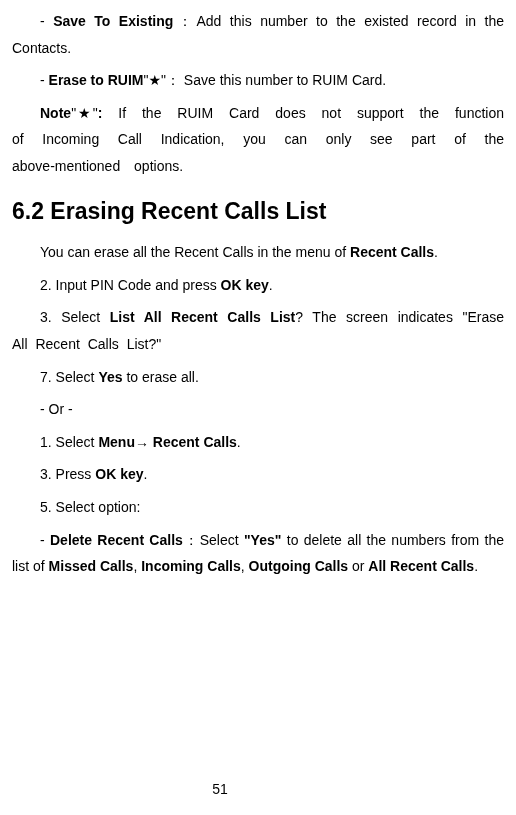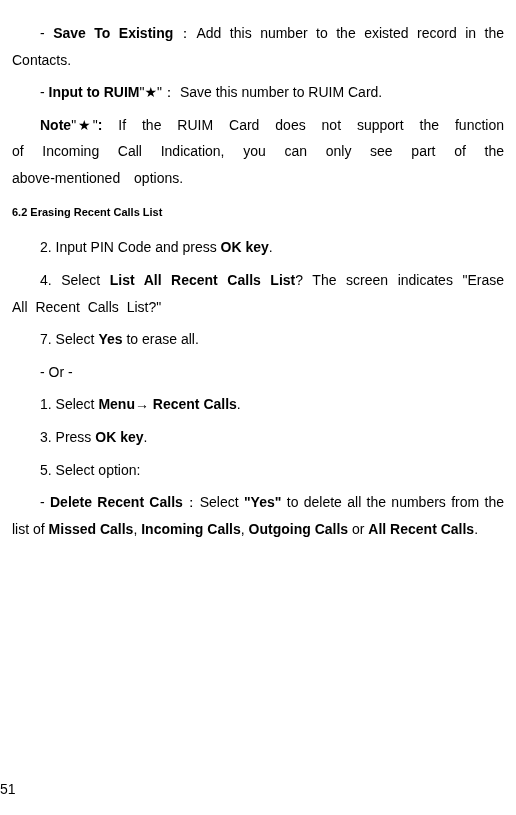--- a/index.html
+++ b/index.html
@@ -6,69 +6,70 @@
     margin: 0;
     padding: 0;
     font-family: Arial, Helvetica, sans-serif;
     background: #fff;
     color: #000;
     width: 516px;
     height: 815px;
     box-sizing: border-box;
   }
   .page {
-    padding: 20px 12px 0 12px;
+    padding: 8px 12px 0 12px;
     font-size: 14px;
     line-height: 1.9;
   }
   .para {
     margin: 0 0 6px 0;
   }
   .indent {
     text-indent: 28px;
   }
   .justify {
     text-align: justify;
     text-justify: inter-word;
   }
   h2.section {
-    font-size: 11px;
+    font-size: 23px;
     font-weight: bold;
-    margin: 10px 0 12px 0;
+    margin: 10px 0 6px 0;
   }
   .page-number {
-    text-align: left;
+    text-align: center;
     font-size: 14px;
     position: absolute;
     bottom: 18px;
     left: 0;
     width: 440px;
   }
   b { font-weight: bold; }
   .spread { word-spacing: 10px; }
   .spread2 { word-spacing: 4px; }
 </style>
 </head>
 <body>
 
 <div class="page">
 
   <p class="para indent justify"><span>- </span><b>Save To Existing</b><span>：Add this number to the existed record in the Contacts.</span></p>
 
-  <p class="para indent"><span>- </span><b>Input to RUIM</b><span>"★"：  Save this number to RUIM Card.</span></p>
+  <p class="para indent"><span>- </span><b>Erase to RUIM</b><span>"★"：  Save this number to RUIM Card.</span></p>
 
   <p class="para indent justify spread"><b>Note</b><span>"★"</span><b>:</b><span> If the RUIM Card does not support the function of Incoming Call Indication, you can only see part of the above-mentioned options.</span></p>
 
   <h2 class="section">6.2 Erasing Recent Calls List</h2>
 
+  <p class="para indent"><span>You can erase all the Recent Calls in the menu of </span><b>Recent Calls</b><span>.</span></p>
 
 
   <p class="para indent"><span>2. Input PIN Code and press </span><b>OK key</b><span>.</span></p>
 
-  <p class="para indent justify spread2"><span>4. Select </span><b>List All Recent Calls List</b><span>? The screen indicates "Erase All Recent Calls List?"</span></p>
+  <p class="para indent justify spread2"><span>3. Select </span><b>List All Recent Calls List</b><span>? The screen indicates "Erase All Recent Calls List?"</span></p>
 
   <p class="para indent"><span>7. Select </span><b>Yes</b><span> to erase all.</span></p>
 
   <p class="para indent">- Or -</p>
 
   <p class="para indent"><span>1. Select </span><b>Menu→ Recent Calls</b><span>.</span></p>
 
 
   <p class="para indent"><span>3. Press </span><b>OK key</b><span>.</span></p>
 

